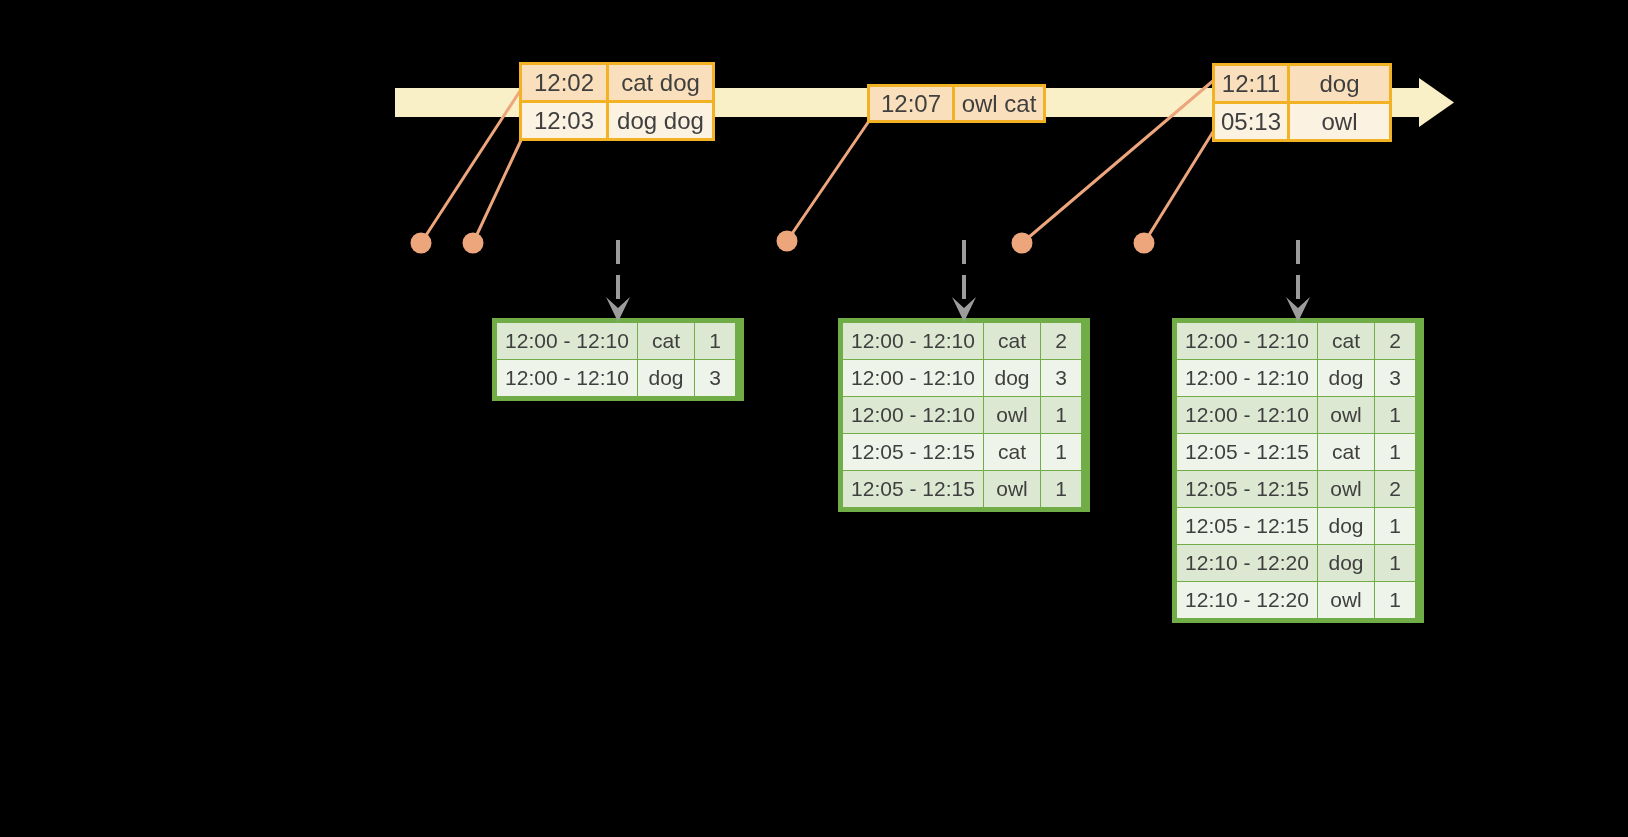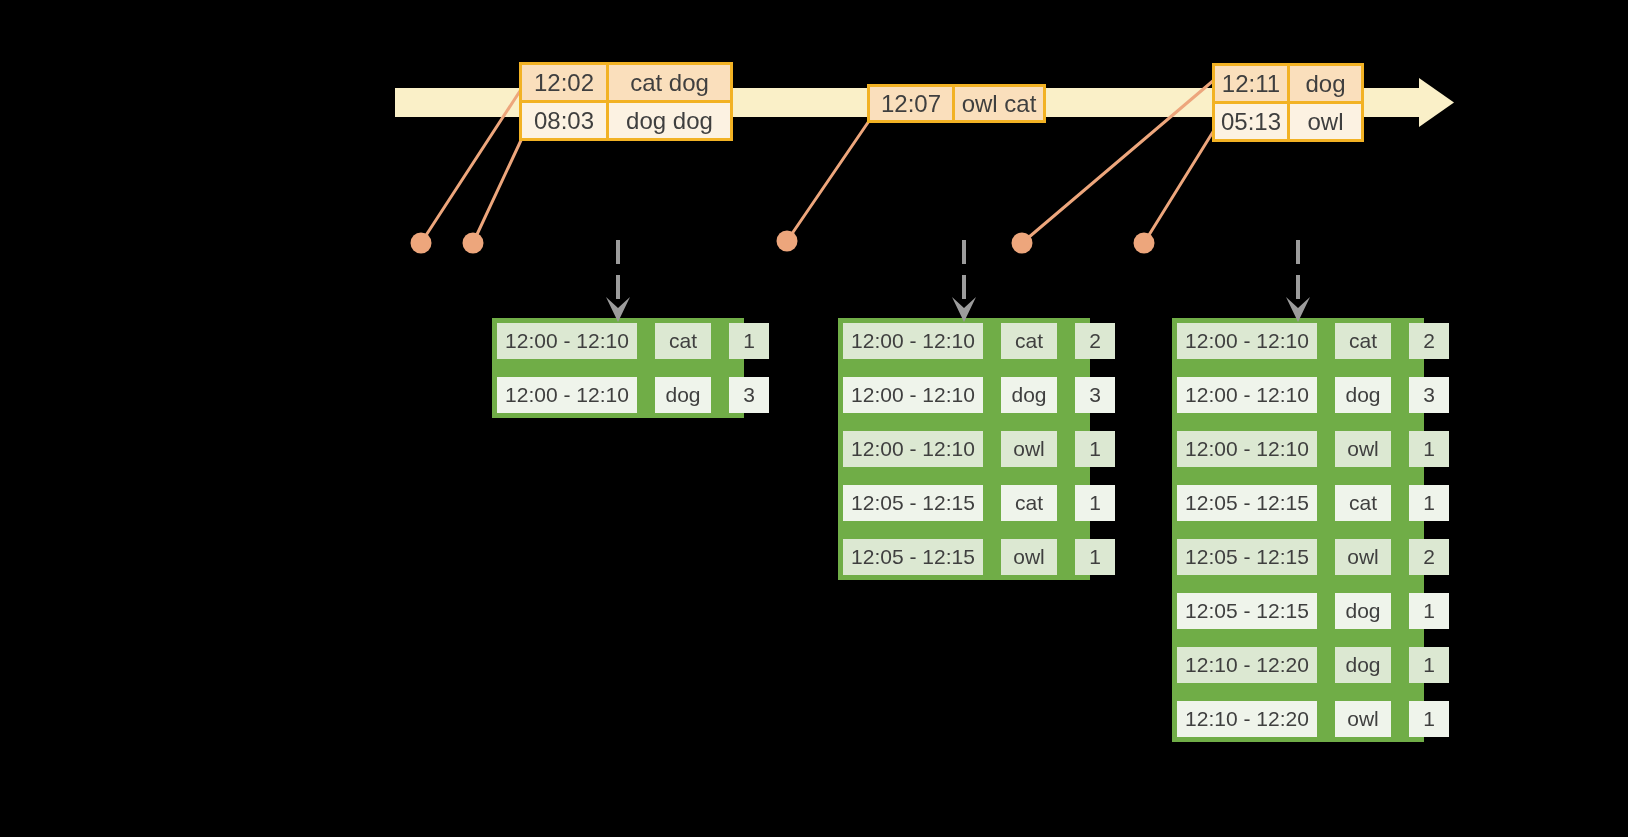--- a/index.html
+++ b/index.html
@@ -10,21 +10,21 @@
     color:var(--text,#3f3f3f);
   }
   .layer{position:absolute;left:0;top:0;width:1628px;height:837px;pointer-events:none;}
   
   .etable{
     position:absolute;display:grid;gap:3px;padding:3px;box-sizing:border-box;
     background:var(--event-table-border,#f2b224);
   }
   
   .rtable{
-    position:absolute;display:grid;gap:18px;padding:5px;box-sizing:border-box;
+    position:absolute;display:grid;gap:1px;padding:5px;box-sizing:border-box;
     width:252px;grid-template-columns:140px 56px 40px;grid-auto-rows:36px;
     background:var(--result-table-border,#70ad47);
   }
   .cell{display:flex;align-items:center;justify-content:center;white-space:nowrap;}
   .cell.e{font-size:24px;}
   .cell.r{font-size:21px;}
   .e.dark{background:var(--event-row-dark,#fadfbc);}
   .e.light{background:var(--event-row-light,#fcf2e2);}
   .r.dark{background:var(--result-row-dark,#dce8d2);}
   .r.light{background:var(--result-row-light,#eff4eb);}
@@ -48,31 +48,31 @@
 
     <g style="fill:var(--event-dot)">
       <circle cx="421" cy="243" r="10.5"></circle>
       <circle cx="473" cy="243" r="10.5"></circle>
       <circle cx="787" cy="241" r="10.5"></circle>
       <circle cx="1022" cy="243" r="10.5"></circle>
       <circle cx="1144" cy="243" r="10.5"></circle>
     </g>
   </svg>
 
-  <div class="etable" style="left:519px;top:62px;width:214px;grid-template-columns:84px 1fr;grid-auto-rows:35px;">
+  <div class="etable" style="left:519px;top:62px;width:196px;grid-template-columns:84px 1fr;grid-auto-rows:35px;">
       <div class="cell e dark">12:02</div>
       <div class="cell e dark">cat dog</div>
-      <div class="cell e light">08:03</div>
+      <div class="cell e light">12:03</div>
       <div class="cell e light">dog dog</div>
     </div>
   <div class="etable" style="left:867px;top:84px;width:179px;grid-template-columns:82px 1fr;grid-auto-rows:33px;">
       <div class="cell e dark">12:07</div>
       <div class="cell e dark">owl cat</div>
     </div>
-  <div class="etable" style="left:1212px;top:63px;width:152px;grid-template-columns:72px 1fr;grid-auto-rows:35px;">
+  <div class="etable" style="left:1212px;top:63px;width:180px;grid-template-columns:72px 1fr;grid-auto-rows:35px;">
       <div class="cell e dark">12:11</div>
       <div class="cell e dark">dog</div>
       <div class="cell e light">05:13</div>
       <div class="cell e light">owl</div>
     </div>
 
   <div class="rtable" style="left:492px;top:318px;">
       <div class="cell r dark">12:00 - 12:10</div>
       <div class="cell r dark">cat</div>
       <div class="cell r dark">1</div>

